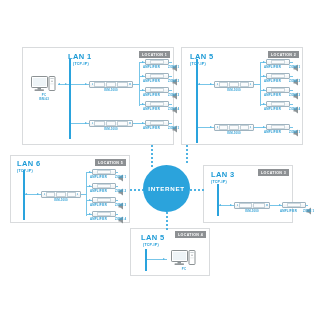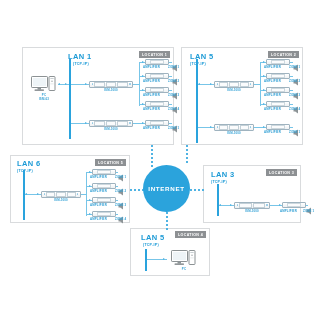--- a/index.html
+++ b/index.html
@@ -450,21 +450,21 @@
     <div class="wire-h" style="left:105px;top:58px;width:2px;"></div>
     <div class="speaker" style="left:107px;top:54px;">
       <svg width="7" height="8" viewBox="0 0 7 8">
           <path d="M0.5 2.5 H2.2 L5 0.6 V7.4 L2.2 5.5 H0.5 Z" fill="#8d9497"></path>
         </svg>
     </div>
     <div class="cap" style="left:79px;top:62px;">AMPLIFIER</div>
     <div class="cap" style="left:104px;top:62px;">ZONE 4</div>
   </div>
 
-  <div class="panel" style="left:203px;top:165px;width:98px;height:58px;">
+  <div class="panel" style="left:203px;top:165px;width:90px;height:58px;">
 
     <div class="lan-title" style="left:7px;top:5px;">LAN 3</div>
     <div class="lan-sub" style="left:7px;top:14px;">(TCP-IP)</div>
     <div class="loc-badge" style="right:3px;top:3px;">LOCATION 3</div>
 
     <div class="backbone" style="left:13px;top:18px;height:32px;"></div>
 
     <div class="wire-h" style="left:15px;top:39px;width:15px;"></div>
     <div class="arrow-l" style="left:15px;top:37.5px;"></div>
     <div class="arrow-r" style="left:26px;top:37.5px;"></div>

